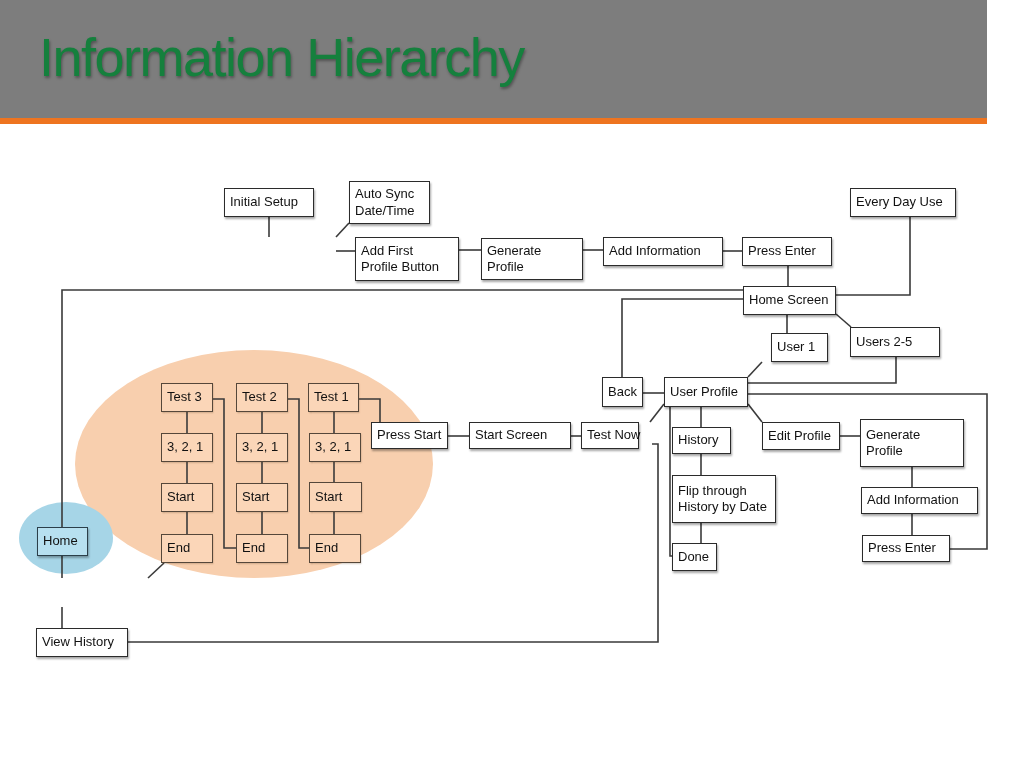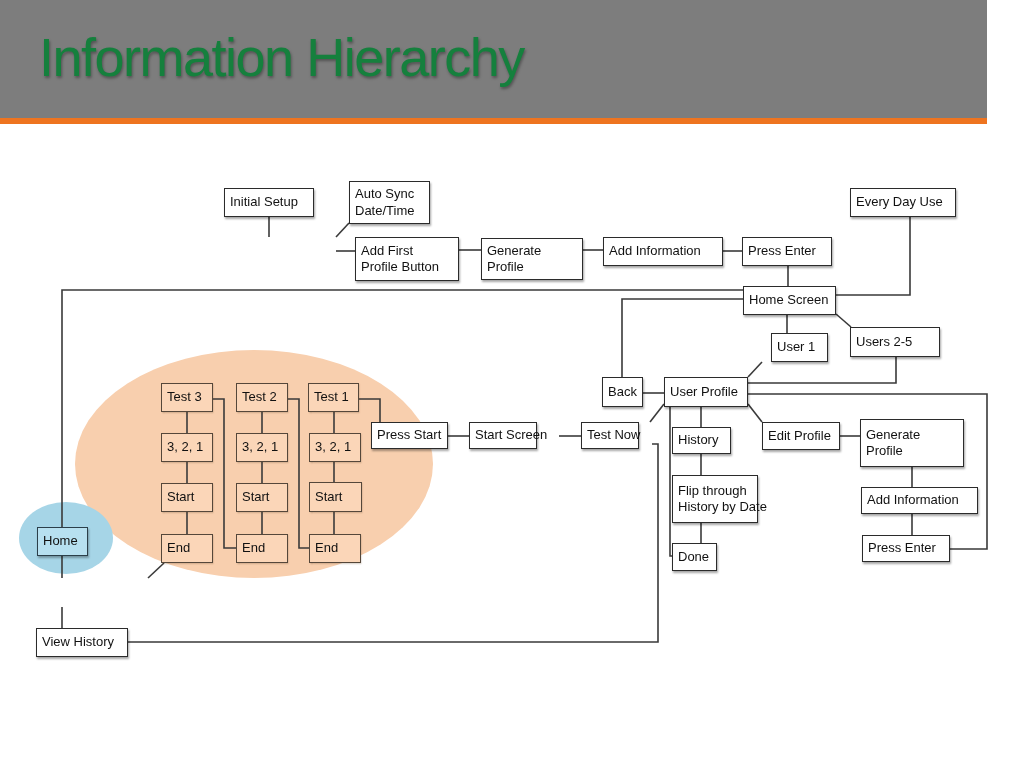--- a/index.html
+++ b/index.html
@@ -99,24 +99,24 @@
 Profile</div>
       <div class="node white" style="left: 603px; top: 237px; width: 120px; height: 29px;">Add Information</div>
       <div class="node white" style="left: 742px; top: 237px; width: 90px; height: 29px;">Press Enter</div>
       <div class="node white" style="left: 850px; top: 188px; width: 106px; height: 29px;">Every Day Use</div>
       <div class="node white" style="left: 743px; top: 286px; width: 93px; height: 29px;">Home Screen</div>
       <div class="node white" style="left: 762px; top: 333px; width: 57px; height: 29px; margin-left: 9px;">User 1</div>
       <div class="node white" style="left: 850px; top: 327px; width: 90px; height: 30px;">Users 2-5</div>
       <div class="node white" style="left: 602px; top: 377px; width: 41px; height: 30px;">Back</div>
       <div class="node white" style="left: 664px; top: 377px; width: 84px; height: 30px;">User Profile</div>
       <div class="node white" style="left: 371px; top: 422px; width: 77px; height: 27px;">Press Start</div>
-      <div class="node white" style="left: 469px; top: 422px; width: 68px; height: 27px;">Start Screen</div>
+      <div class="node white" style="left: 469px; top: 422px; width: 102px; height: 27px;">Start Screen</div>
       <div class="node white" style="left: 581px; top: 422px; width: 58px; height: 27px;">Test Now</div>
       <div class="node white" style="left: 672px; top: 427px; width: 59px; height: 27px;">History</div>
-      <div class="node white" style="left: 672px; top: 475px; width: 86px; height: 48px;">Flip through
+      <div class="node white" style="left: 672px; top: 475px; width: 104px; height: 48px;">Flip through
 History by Date</div>
       <div class="node white" style="left: 672px; top: 543px; width: 45px; height: 28px;">Done</div>
       <div class="node white" style="left: 762px; top: 422px; width: 78px; height: 28px;">Edit Profile</div>
       <div class="node white" style="left: 860px; top: 419px; width: 104px; height: 48px;">Generate
 Profile</div>
       <div class="node white" style="left: 861px; top: 487px; width: 117px; height: 27px;">Add Information</div>
       <div class="node white" style="left: 862px; top: 535px; width: 88px; height: 27px;">Press Enter</div>
       <div class="node blue" style="left: 37px; top: 527px; width: 51px; height: 29px;">Home</div>
       <div class="node white" style="left: 36px; top: 628px; width: 92px; height: 29px;">View History</div>
       <div class="node peach" style="left: 161px; top: 383px; width: 52px; height: 29px;">Test 3</div>

